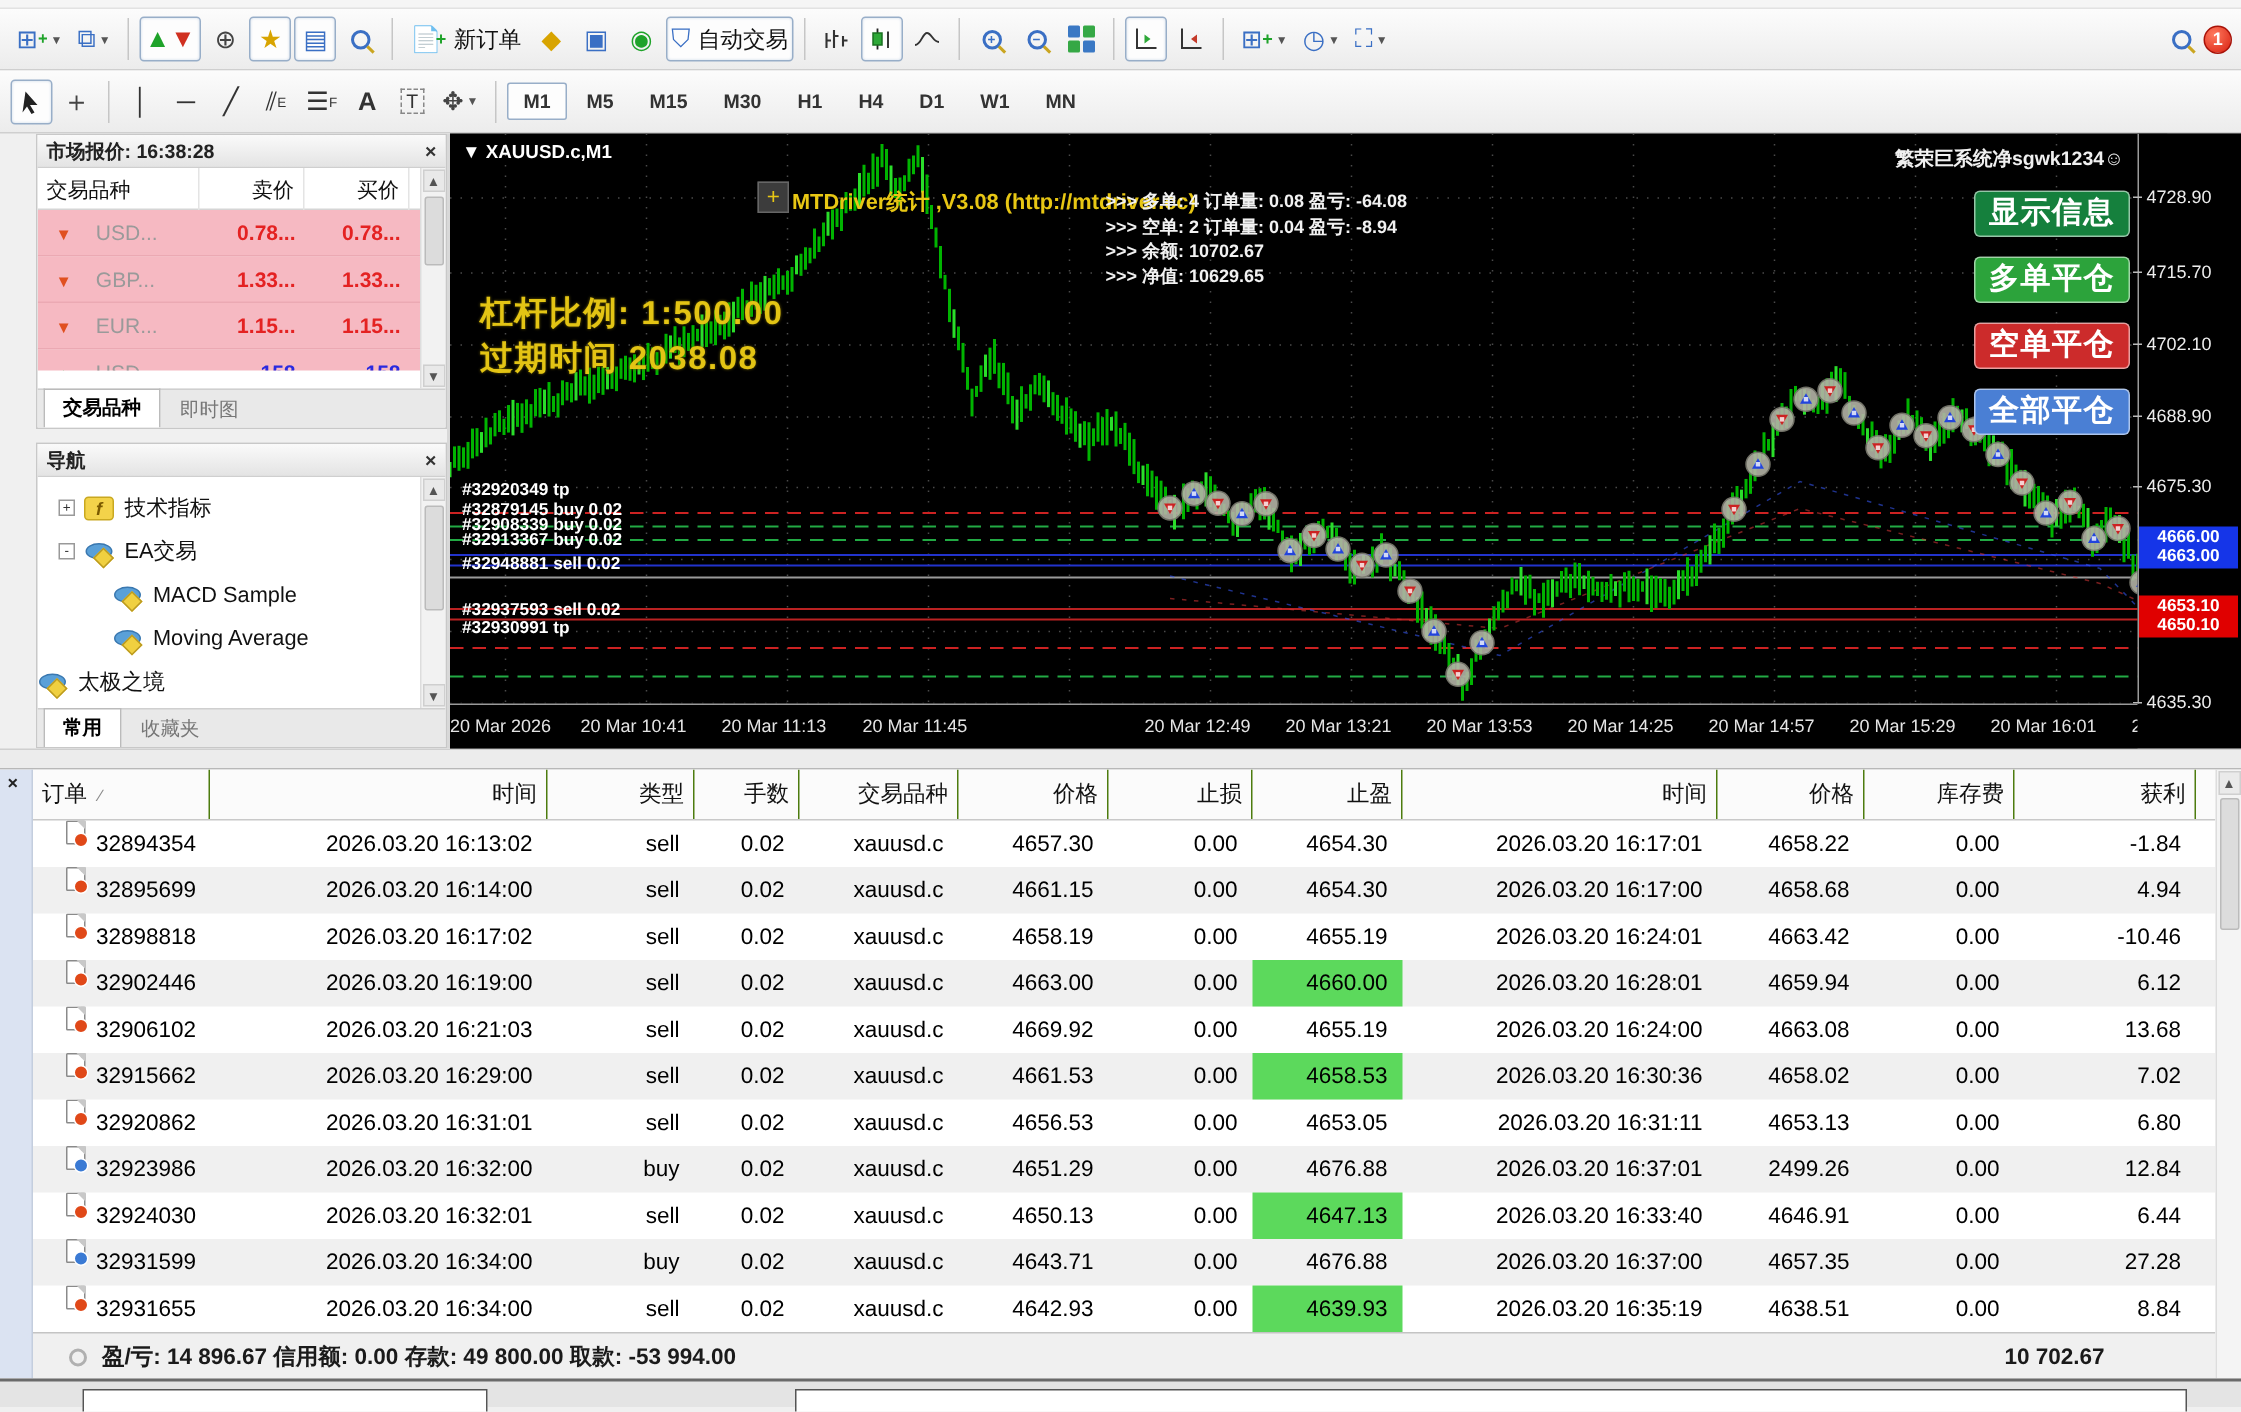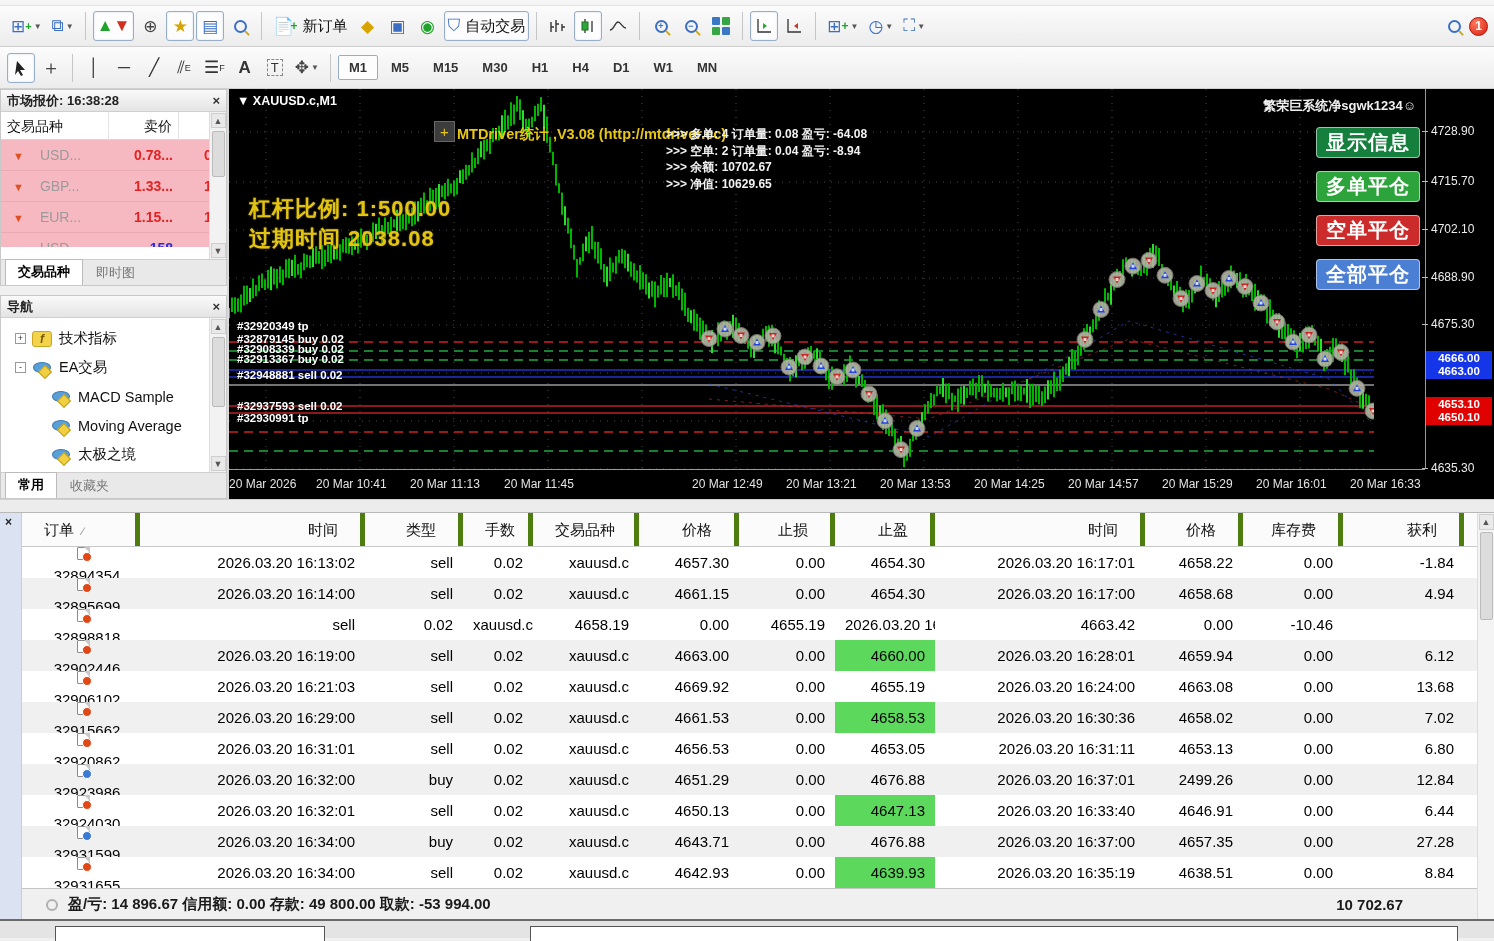--- a/index.html
+++ b/index.html
@@ -31,21 +31,21 @@
   .badge-red { width:19px; height:19px; border-radius:50%; background:radial-gradient(circle at 35% 30%,#ff7a5e,#d81f10);
                color:#fff; font-size:12px; font-weight:bold; display:flex; align-items:center; justify-content:center;
                border:1px solid #a81208; }
   .tf { padding:4px 10px; font-size:13px; font-weight:bold; color:#333; margin:0 1px;
         border:1px solid transparent; border-radius:2px; }
   .tf.pressed { background:#fdfdfd; border:1px solid #98aec8; }
   .mini-svg { display:block; }
 
   
   .main { display:flex; height:410px; }
-  .left { width:229px; background:#f0f0f0; display:flex; flex-direction:column; border-right:2px solid #d8d8d8; }
+  .left { width:276px; background:#f0f0f0; display:flex; flex-direction:column; border-right:2px solid #d8d8d8;margin-left:24px; }
   .panel { background:#fff; border:1px solid #c8c8c8; display:flex; flex-direction:column; overflow:hidden; }
   .p-mw { height:197px; }
   .split-h { height:9px; }
   .p-nav { flex:1; }
   .ptitle { height:22px; background:linear-gradient(#fafafa,#e4e4e4); border-bottom:1px solid #cfcfcf;
             display:flex; align-items:center; padding:0 6px; font-size:13px; font-weight:bold; color:#222; }
   .pclose { margin-left:auto; font-size:13px; font-weight:bold; color:#333; line-height:1; }
   
   .mw-body { flex:1; display:flex; overflow:hidden; }
   .mw-grid { flex:1; overflow:hidden; }
@@ -107,27 +107,27 @@
 
   
   .split-v { height:13px; background:#ececec; border-top:1px solid #cfcfcf; }
   .terminal { height:407px; background:#fff; display:flex; flex-direction:column; border-top:1px solid #b8b8b8; }
   .t-top { flex:1; display:flex; overflow:hidden; }
   .tgutter { width:22px; background:#dbe3f2; border-right:1px solid #c4cede; position:relative; }
   .tclose { position:absolute; top:2px; left:5px; font-size:12px; font-weight:bold; color:#222; }
   .ttable { flex:1; overflow:hidden; }
   .tgrid { display:grid; grid-template-columns:118px 225px 98px 70px 106px 100px 96px 100px 210px 98px 100px 121px; }
   .thead { height:34px; line-height:34px; font-size:15px; color:#111; background:#fbfbfb; border-bottom:1px solid #c9c9c9; }
-  .thead > div { padding:0 22px; border-right:5px solid #4d7c0f; text-align:right; overflow:hidden; white-space:nowrap; }
+  .thead > div { padding:0 6px; border-right:1px solid #4d7c0f; text-align:right; overflow:hidden; white-space:nowrap; }
   .thead > div.l { text-align:left; }
   .sortmark { color:#888; font-size:11px; margin-left:8px; }
   .trow { height:31px; line-height:31px; font-size:15px; color:#000; }
   .trow.alt { background:#f0f0f0; }
   .trow > div { padding:0 10px; text-align:right; overflow:hidden; white-space:nowrap; }
-  .trow > div.l { text-align:left; padding-left:22px; display:flex; align-items:center;flex-direction:column; }
+  .trow > div.l { text-align:left; padding-left:22px; display:flex; align-items:flex-start; }
   .trow > div.hl { background:#5cd95c; }
   .doc { width:13px; height:16px; background:#fff; border:1px solid #8a8a8a; border-radius:1px;
          position:relative; margin-right:7px; flex:0 0 13px; }
   .doc:before { content:""; position:absolute; right:-1px; top:-1px; border:3px solid #c8c8c8;
                 border-left-color:transparent; border-bottom-color:transparent; }
   .doc:after { content:""; position:absolute; width:8px; height:8px; border-radius:50%; right:-3px; bottom:-3px; border:1px solid #fff; }
   .doc.sell:after { background:#e04818; } .doc.buy:after { background:#3a7ad4; }
   .tstatus { height:32px; background:#f0f0f0; border-top:1px solid #c4c4c4; display:flex; align-items:center;
              font-size:15px; font-weight:bold; color:#1a1a1a; padding:0 10px; }
   .stat-ic { width:12px; height:12px; border-radius:50%; border:2px solid #b0b0b0; margin:0 10px 0 14px; }
@@ -386,21 +386,21 @@
                 <span>EA交易</span>
               </div>
               <div class="nitem" style="padding-left: 50px;">
                 <span class="nicon ea-ic"></span>
                 <span>MACD Sample</span>
               </div>
               <div class="nitem" style="padding-left: 50px;">
                 <span class="nicon ea-ic"></span>
                 <span>Moving Average</span>
               </div>
-              <div class="nitem" style="padding-left: 50px;">
+              <div class="nitem" style="">
                 <span class="nicon ea-ic"></span>
                 <span>太极之境</span>
               </div>
             </div>
           <div class="vscroll">
             <span class="btn">▲</span>
             <span class="thumb" style="flex:0 0 70px"></span>
             <span class="spacer"></span>
             <span class="btn">▼</span>
           </div>
@@ -1043,20 +1043,21 @@
               <div>2026.03.20 16:17:00</div>
               <div>4658.68</div>
               <div>0.00</div>
               <div>4.94</div>
             </div>
             <div class="trow tgrid">
               <div class="l">
                 <span class="doc sell"></span>
                 <span>32898818</span>
               </div>
+              <div>2026.03.20 16:17:02</div>
               <div>sell</div>
               <div>0.02</div>
               <div>xauusd.c</div>
               <div>4658.19</div>
               <div>0.00</div>
               <div>4655.19</div>
               <div>2026.03.20 16:24:01</div>
               <div>4663.42</div>
               <div>0.00</div>
               <div>-10.46</div>

